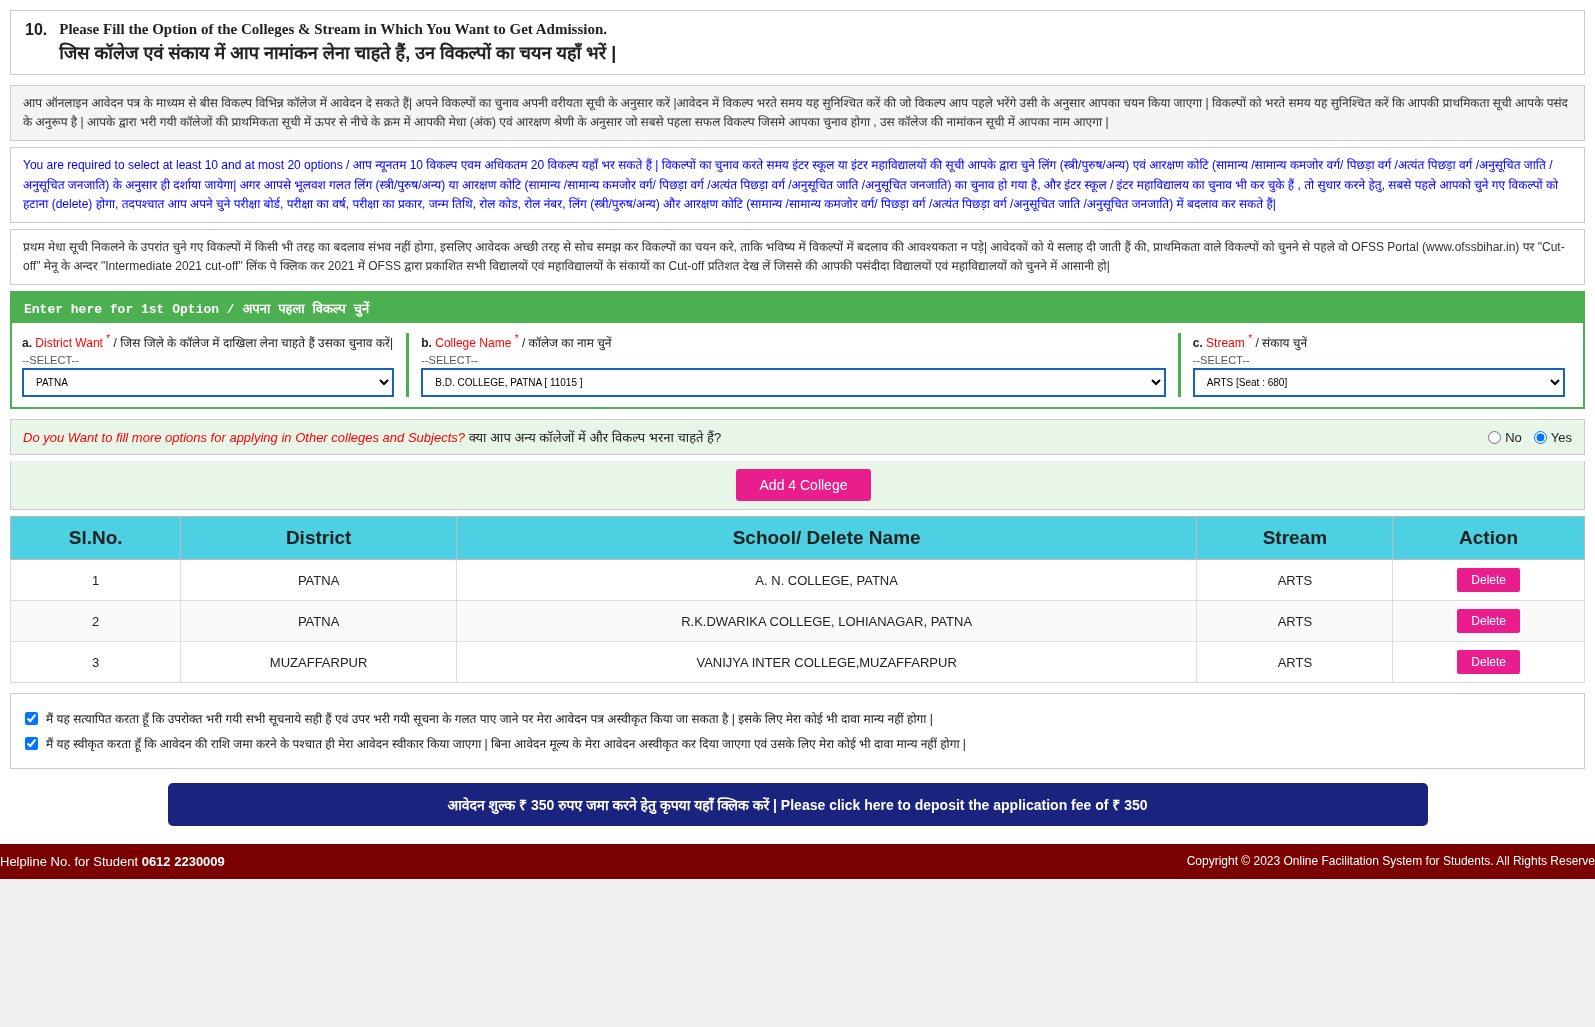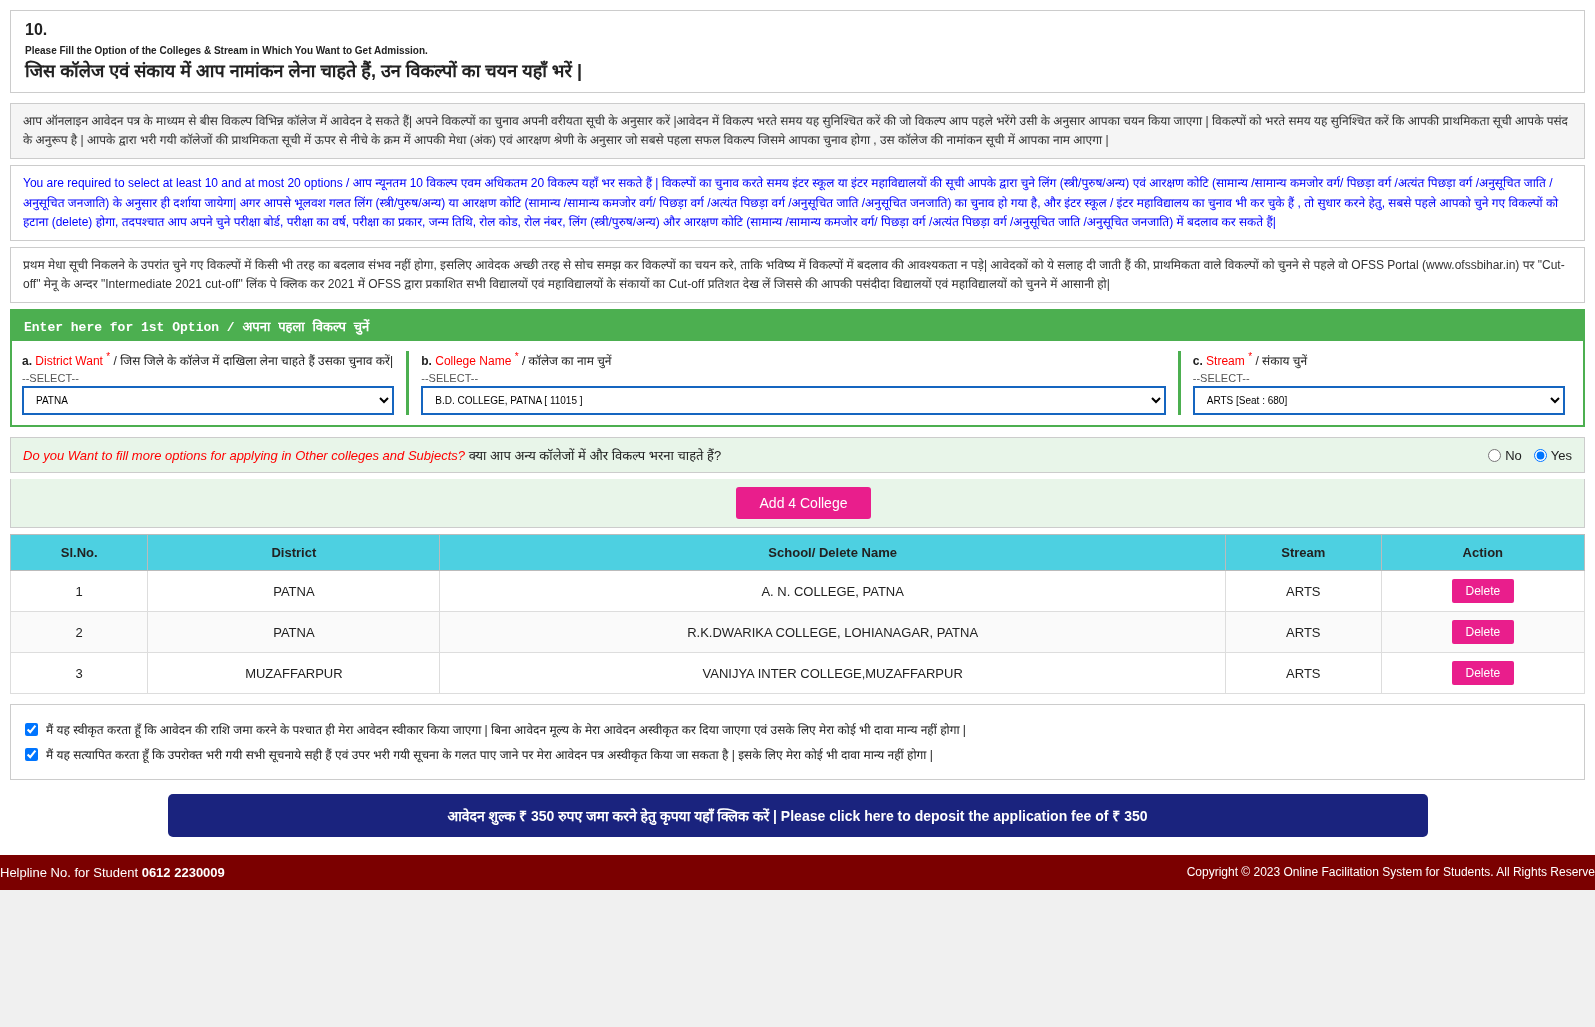--- a/index.html
+++ b/index.html
@@ -13,21 +13,22 @@
     }
 
     .section-number {
       font-weight: bold;
       font-size: 16px;
       margin-right: 6px;
     }
 
     .main-heading {
       font-weight: bold;
-      font-size: 10px;
+      font-size: 15px;
+      font-family: Liberation Serif, serif;
     }
 
     .sub-heading {
       font-size: 18px;
       font-weight: bold;
       color: #222;
       margin-top: 2px;
     }
 
     .header-row {
@@ -191,21 +192,21 @@
     }
 
     thead tr {
       background: #4dd0e1;
     }
 
     thead th {
       padding: 10px 8px;
       text-align: center;
       font-weight: bold;
-      font-size: 13px;
+      font-size: 19px;
       border: 1px solid #bbb;
       color: #222;
     }
 
     tbody tr {
       background: #fff;
     }
 
     tbody tr:nth-child(even) {
       background: #fafafa;
@@ -283,21 +284,21 @@
       border: 1px solid #ccc;
       margin-bottom: 6px;
       background: #fff;
     }
   </style>
 </head>
 <body>
 
 <div class="page-wrapper">
 
-  <div class="header-row section-box" style="display:flex; align-items:flex-start; gap:6px; padding:10px 14px;flex-direction:column;">
+  <div class="header-row section-box" style="display:flex; align-items:flex-start; gap:6px; padding:10px 14px;">
     <span class="section-number">10.</span>
     <div>
       <div class="main-heading">Please Fill the Option of the Colleges &amp; Stream in Which You Want to Get Admission.</div>
       <div class="sub-heading">जिस कॉलेज एवं संकाय में आप नामांकन लेना चाहते हैं, उन विकल्पों का चयन यहाँ भरें |</div>
     </div>
   </div>
 
   <div class="info-box">
     <span>आप ऑनलाइन आवेदन पत्र के माध्यम से बीस विकल्प विभिन्न कॉलेज में आवेदन दे सकते हैं| अपने विकल्पों का चुनाव अपनी वरीयता सूची के अनुसार करें |आवेदन में विकल्प भरते समय यह सुनिश्चित करें की जो विकल्प आप पहले भरेंगे उसी के अनुसार आपका चयन किया जाएगा | विकल्पों को भरते समय यह सुनिश्चित करें कि आपकी प्राथमिकता सूची आपके पसंद के अनुरूप है | आपके द्वारा भरी गयी कॉलेजों की प्राथमिकता सूची में ऊपर से नीचे के क्रम में आपकी मेधा (अंक) एवं आरक्षण श्रेणी के अनुसार जो सबसे पहला सफल विकल्प जिसमे आपका चुनाव होगा , उस कॉलेज की नामांकन सूची में आपका नाम आएगा |</span>
   </div>
@@ -417,25 +418,25 @@
       </td>
     </tr>
         </tbody>
     </table>
   </div>
 
   <div class="checkboxes-section">
     <div id="checkbox-container">
         <div class="checkbox-row">
       <input type="checkbox" checked="" style="">
-      <span>मैं यह स्वीकृत करता हूँ कि आवेदन की राशि जमा करने के पश्चात ही मेरा आवेदन स्वीकार किया जाएगा | बिना आवेदन मूल्य के मेरा आवेदन अस्वीकृत कर दिया जाएगा एवं उसके लिए मेरा कोई भी दावा मान्य नहीं होगा |</span>
+      <span>मैं यह सत्यापित करता हूँ कि उपरोक्त भरी गयी सभी सूचनाये सही हैं एवं उपर भरी गयी सूचना के गलत पाए जाने पर मेरा आवेदन पत्र अस्वीकृत किया जा सकता है | इसके लिए मेरा कोई भी दावा मान्य नहीं होगा |</span>
     </div>
         <div class="checkbox-row">
       <input type="checkbox" checked="" style="">
-      <span>मैं यह सत्यापित करता हूँ कि उपरोक्त भरी गयी सभी सूचनाये सही हैं एवं उपर भरी गयी सूचना के गलत पाए जाने पर मेरा आवेदन पत्र अस्वीकृत किया जा सकता है | इसके लिए मेरा कोई भी दावा मान्य नहीं होगा |</span>
+      <span>मैं यह स्वीकृत करता हूँ कि आवेदन की राशि जमा करने के पश्चात ही मेरा आवेदन स्वीकार किया जाएगा | बिना आवेदन मूल्य के मेरा आवेदन अस्वीकृत कर दिया जाएगा एवं उसके लिए मेरा कोई भी दावा मान्य नहीं होगा |</span>
     </div>
       </div>
   </div>
 
   <div class="submit-btn-row">
     <button class="submit-btn">आवेदन शुल्क ₹ 350 रुपए जमा करने हेतु कृपया यहाँ क्लिक करें | Please click here to deposit the application fee of ₹ 350</button>
   </div>
 </div>
 
 <div class="footer">

